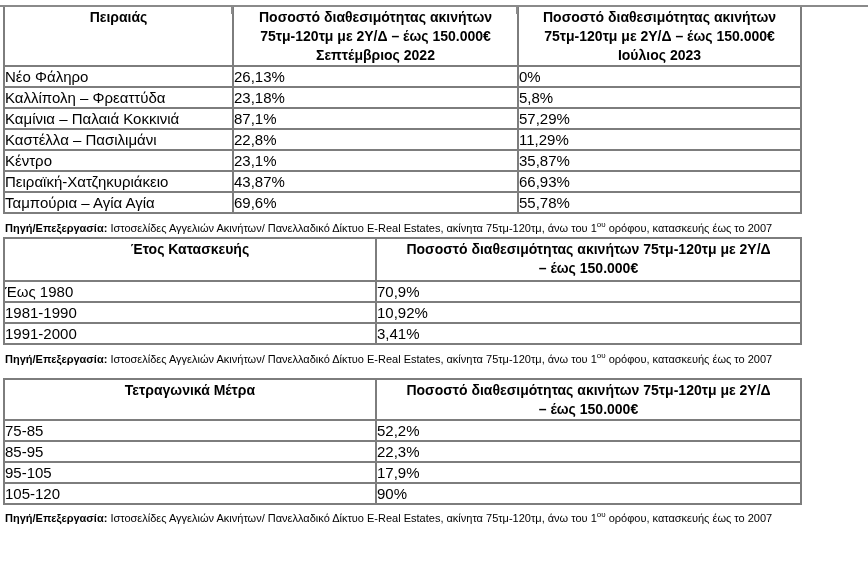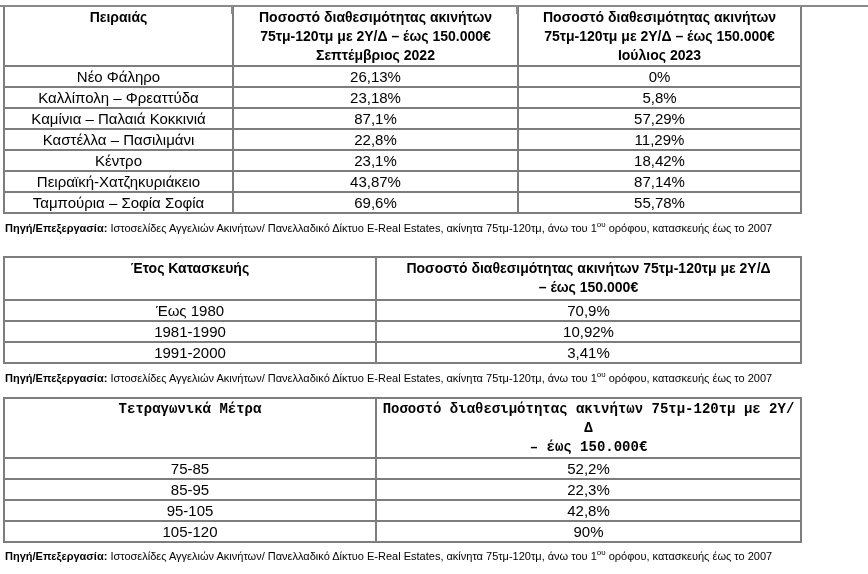--- a/index.html
+++ b/index.html
@@ -51,40 +51,40 @@
   table.data-table th {
     font-weight: bold;
     font-size: 14px;
     line-height: 19px;
     vertical-align: top;
     padding: 1px 4px 0 4px;
   }
   table.data-table td {
     font-size: 15px;
     line-height: 19px;
-    text-align: center;
+    text-align: left;
     vertical-align: middle;
     padding: 0 0;
     height: 19px;
     white-space: nowrap;
   }
 
   .t1 { margin-top: 5px; width: 797px; }
   .t1 .c1 { width: 229px; }
   .t1 .c2 { width: 285px; }
   .t1 .c3 { width: 283px; }
   .t1 th { height: 57px; }
 
   .t2, .t3 { width: 797px; }
-  .t2 { margin-top: 21px; }
+  .t2 { margin-top: 2px; }
   .t3 { margin-top: 12px; }
   .t2 .c1, .t3 .c1 { width: 372px; }
   .t2 .c2, .t3 .c2 { width: 425px; }
   .t2 th { height: 40px; }
-  .t3 th { height: 36px; font-family: Liberation Mono, monospace; }
+  .t3 th { height: 36px; }
 
   .source-note {
     margin: 7px 0 0 5px;
     font-size: 11px;
     line-height: 14px;
     color: #000000;
     white-space: nowrap;
   }
   .source-note .label { font-weight: bold; text-align: center; }
   .source-note sup {
@@ -145,29 +145,29 @@
           <td>57,29%</td>
         </tr>
         <tr>
           <td>Καστέλλα – Πασιλιμάνι</td>
           <td>22,8%</td>
           <td>11,29%</td>
         </tr>
         <tr>
           <td>Κέντρο</td>
           <td>23,1%</td>
-          <td>18,42%</td>
+          <td>35,87%</td>
         </tr>
         <tr>
           <td>Πειραϊκή-Χατζηκυριάκειο</td>
           <td>43,87%</td>
-          <td>87,14%</td>
-        </tr>
-        <tr>
-          <td>Ταμπούρια – Σοφία Σοφία</td>
+          <td>66,93%</td>
+        </tr>
+        <tr>
+          <td>Ταμπούρια – Αγία Αγία</td>
           <td>69,6%</td>
           <td>55,78%</td>
         </tr>
       </tbody>
   </table>
 
   <p class="source-note sn-1"><span class="label">Πηγή/Επεξεργασία:</span><span> Ιστοσελίδες Αγγελιών Ακινήτων/ Πανελλαδικό Δίκτυο E-Real Estates, ακίνητα 75τμ-120τμ,  άνω του 1</span><sup>ου</sup><span> ορόφου, κατασκευής έως το 2007</span></p>
 
   <table class="data-table t2" data-table="1">
     <colgroup>
@@ -223,21 +223,21 @@
         <tr>
           <td>75-85</td>
           <td>52,2%</td>
         </tr>
         <tr>
           <td>85-95</td>
           <td>22,3%</td>
         </tr>
         <tr>
           <td>95-105</td>
-          <td>42,8%</td>
+          <td>17,9%</td>
         </tr>
         <tr>
           <td>105-120</td>
           <td>90%</td>
         </tr>
       </tbody>
   </table>
 
   <p class="source-note sn-3"><span class="label">Πηγή/Επεξεργασία:</span><span> Ιστοσελίδες Αγγελιών Ακινήτων/ Πανελλαδικό Δίκτυο E-Real Estates, ακίνητα 75τμ-120τμ,  άνω του 1</span><sup>ου</sup><span> ορόφου, κατασκευής έως το 2007</span></p>
 

